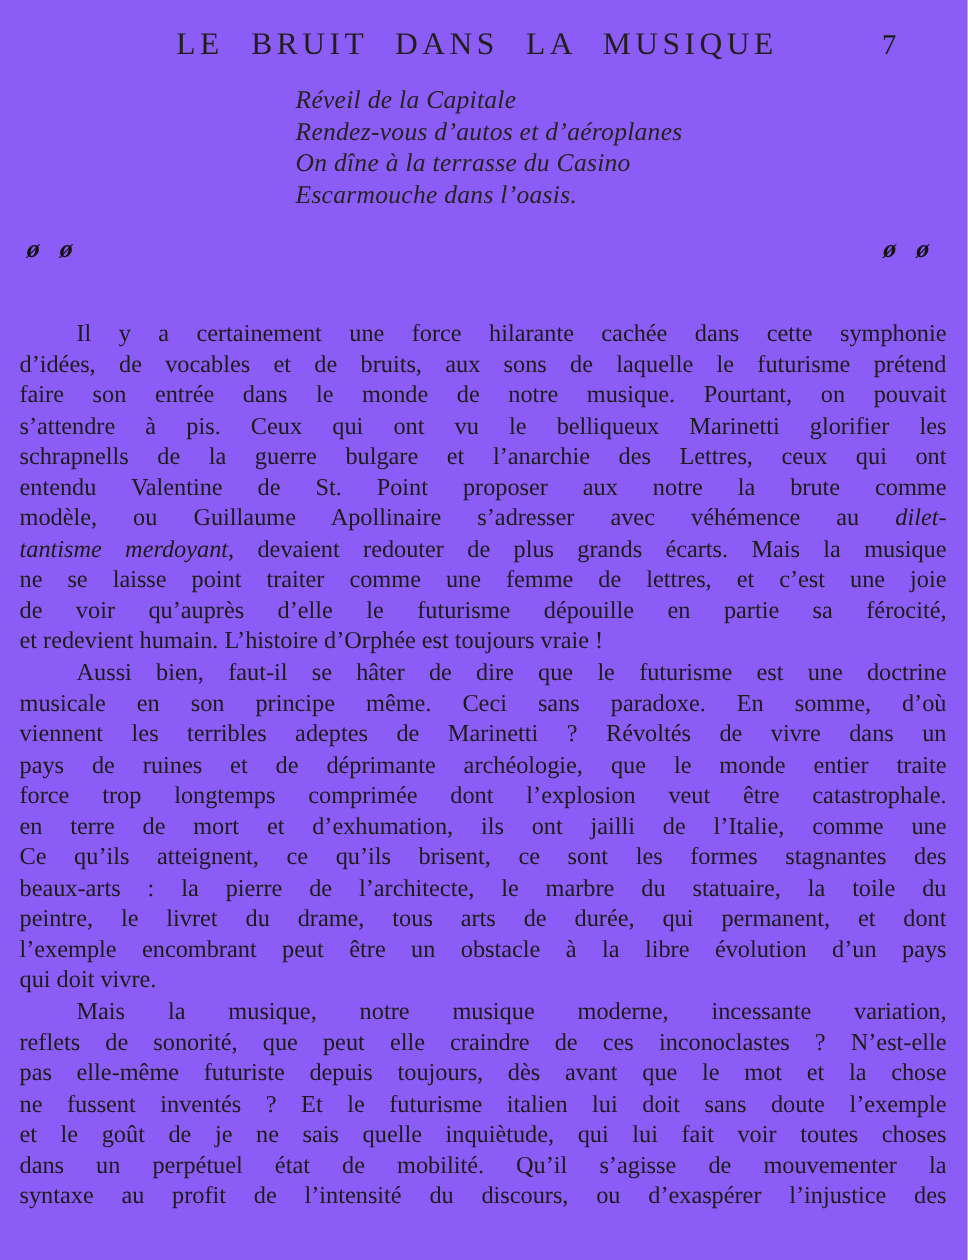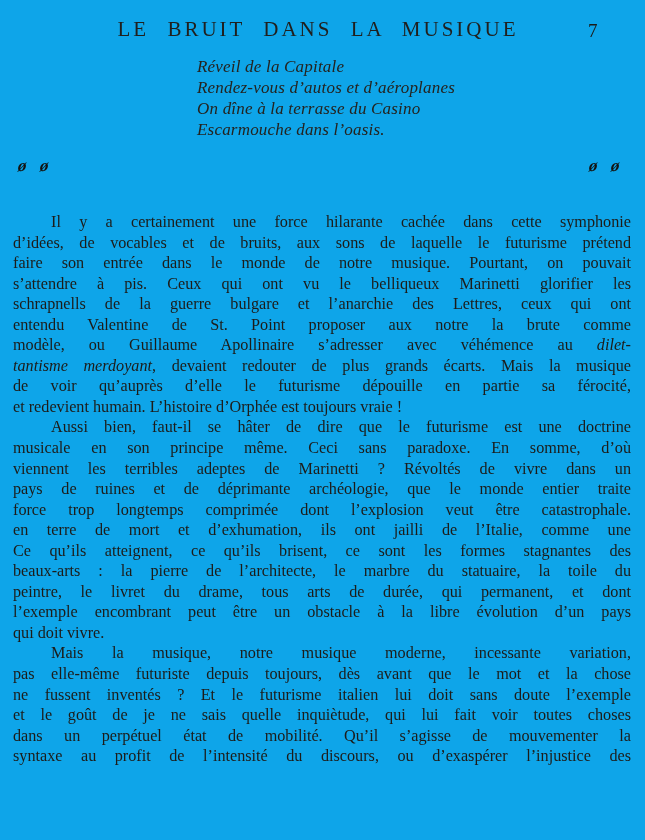--- a/index.html
+++ b/index.html
@@ -5,21 +5,21 @@
   html, body {
     margin: 0;
     padding: 0;
     background: #e8e8e8;
   }
   .page {
     position: relative;
     width: 645px;
     height: 840px;
     margin: 0 auto;
-    background: #0ea5e9;
+    background: #8b5cf6;
     color: #1c1b19;
     font-family: "Liberation Serif", "DejaVu Serif", serif;
     overflow: hidden;
   }
 
   
   .header { position: absolute; top: 14px; left: 0; right: 0; height: 32px; }
   .running-title {
     position: absolute;
     left: 318px;
@@ -123,34 +123,36 @@
 
   <div class="body-text">
       <div class="line first"><span>Il y a certainement une force hilarante cachée dans cette symphonie</span></div>
       <div class="line"><span>d’idées, de vocables et de bruits, aux sons de laquelle le futurisme prétend</span></div>
       <div class="line"><span>faire son entrée dans le monde de notre musique. Pourtant, on pouvait</span></div>
       <div class="line"><span>s’attendre à pis. Ceux qui ont vu le belliqueux Marinetti glorifier les</span></div>
       <div class="line"><span>schrapnells de la guerre bulgare et l’anarchie des Lettres, ceux qui ont</span></div>
       <div class="line"><span>entendu Valentine de St. Point proposer aux notre la brute comme</span></div>
       <div class="line"><span>modèle, ou Guillaume Apollinaire s’adresser avec véhémence au </span><span class="it">dilet-</span></div>
       <div class="line"><span class="it">tantisme merdoyant</span><span>, devaient redouter de plus grands écarts. Mais la musique</span></div>
+      <div class="line"><span>ne se laisse point traiter comme une femme de lettres, et c’est une joie</span></div>
       <div class="line"><span>de voir qu’auprès d’elle le futurisme dépouille en partie sa férocité,</span></div>
       <div class="line flush"><span>et redevient humain. L’histoire d’Orphée est toujours vraie !</span></div>
       <div class="line first"><span>Aussi bien, faut-il se hâter de dire que le futurisme est une doctrine</span></div>
       <div class="line"><span>musicale en son principe même. Ceci sans paradoxe. En somme, d’où</span></div>
       <div class="line"><span>viennent les terribles adeptes de Marinetti ? Révoltés de vivre dans un</span></div>
       <div class="line"><span>pays de ruines et de déprimante archéologie, que le monde entier traite</span></div>
       <div class="line"><span>force trop longtemps comprimée dont l’explosion veut être catastrophale.</span></div>
       <div class="line"><span>en terre de mort et d’exhumation, ils ont jailli de l’Italie, comme une</span></div>
       <div class="line"><span>Ce qu’ils atteignent, ce qu’ils brisent, ce sont les formes stagnantes des</span></div>
       <div class="line"><span>beaux-arts : la pierre de l’architecte, le marbre du statuaire, la toile du</span></div>
       <div class="line"><span>peintre, le livret du drame, tous arts de durée, qui permanent, et dont</span></div>
       <div class="line"><span>l’exemple encombrant peut être un obstacle à la libre évolution d’un pays</span></div>
       <div class="line flush"><span>qui doit vivre.</span></div>
       <div class="line first"><span>Mais la musique, notre musique moderne, incessante variation,</span></div>
+      <div class="line"><span>reflets de sonorité, que peut elle craindre de ces inconoclastes ? N’est-elle</span></div>
       <div class="line"><span>pas elle-même futuriste depuis toujours, dès avant que le mot et la chose</span></div>
       <div class="line"><span>ne fussent inventés ? Et le futurisme italien lui doit sans doute l’exemple</span></div>
       <div class="line"><span>et le goût de je ne sais quelle inquiètude, qui lui fait voir toutes choses</span></div>
       <div class="line"><span>dans un perpétuel état de mobilité. Qu’il s’agisse de mouvementer la</span></div>
       <div class="line"><span>syntaxe au profit de l’intensité du discours, ou d’exaspérer l’injustice des</span></div>
     </div>
 
 </div>
 
 </body></html>

